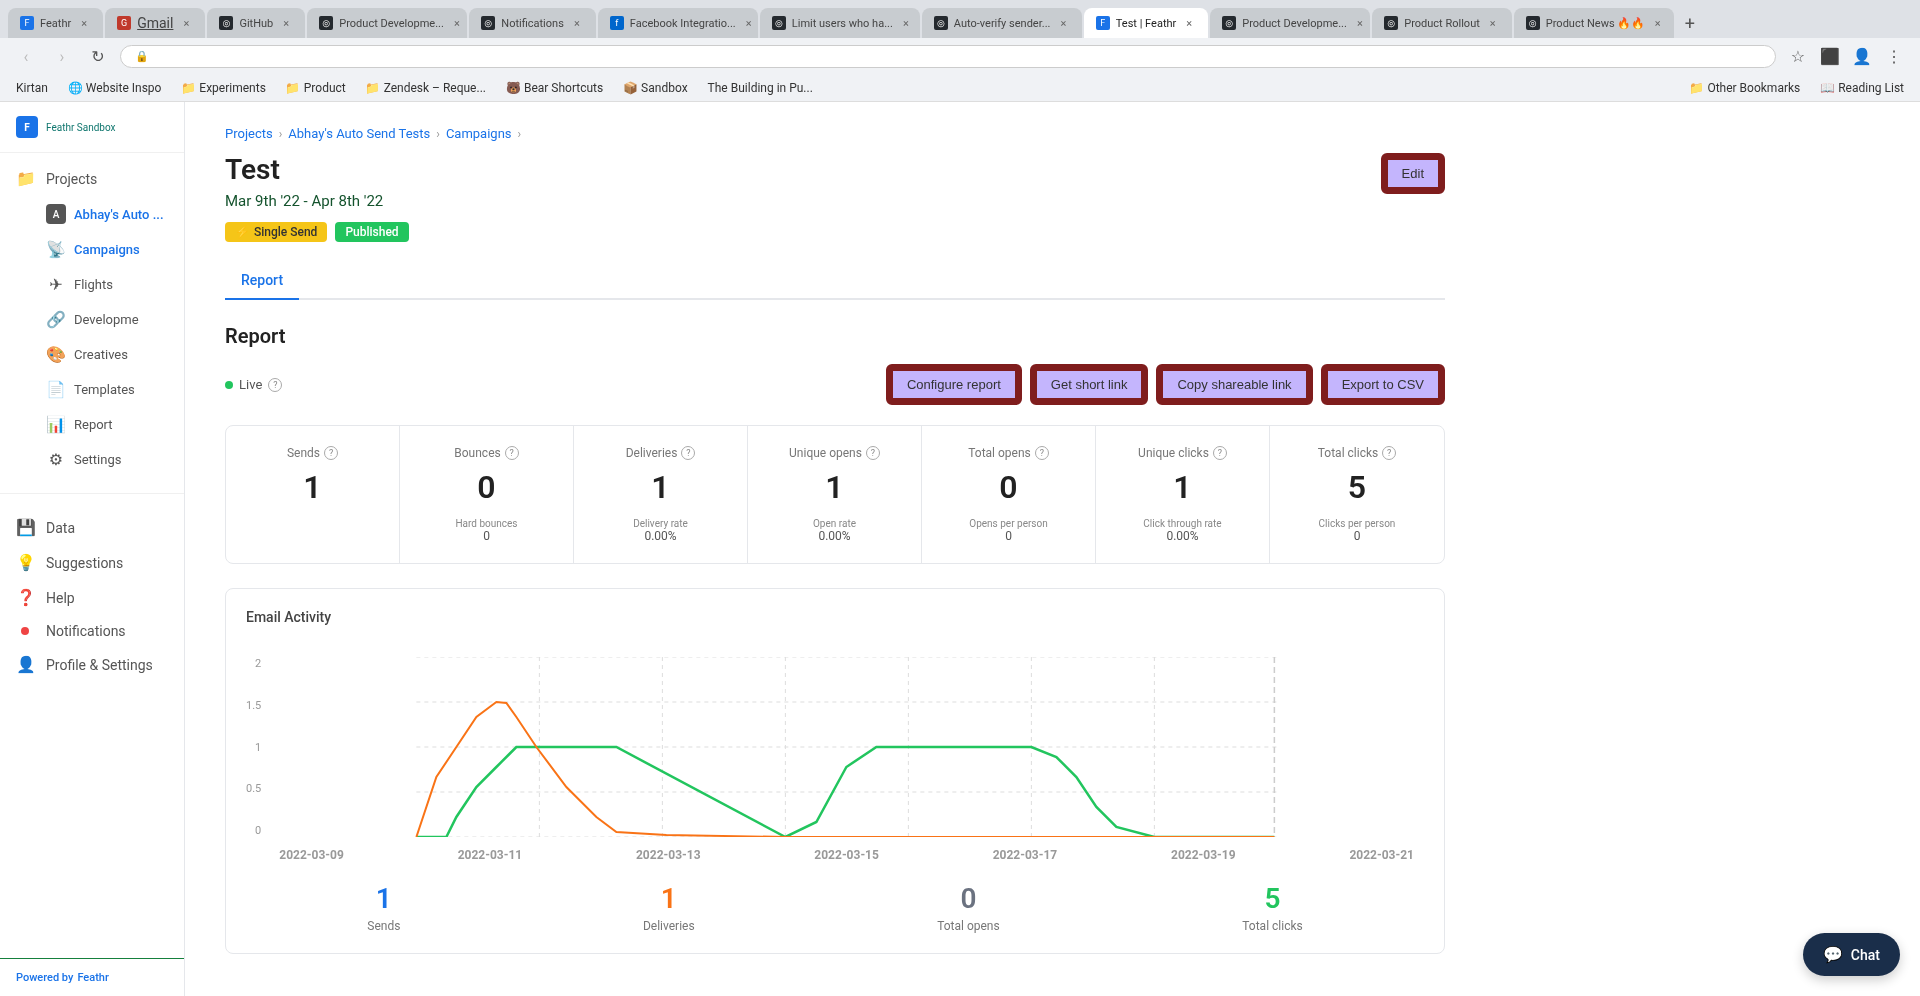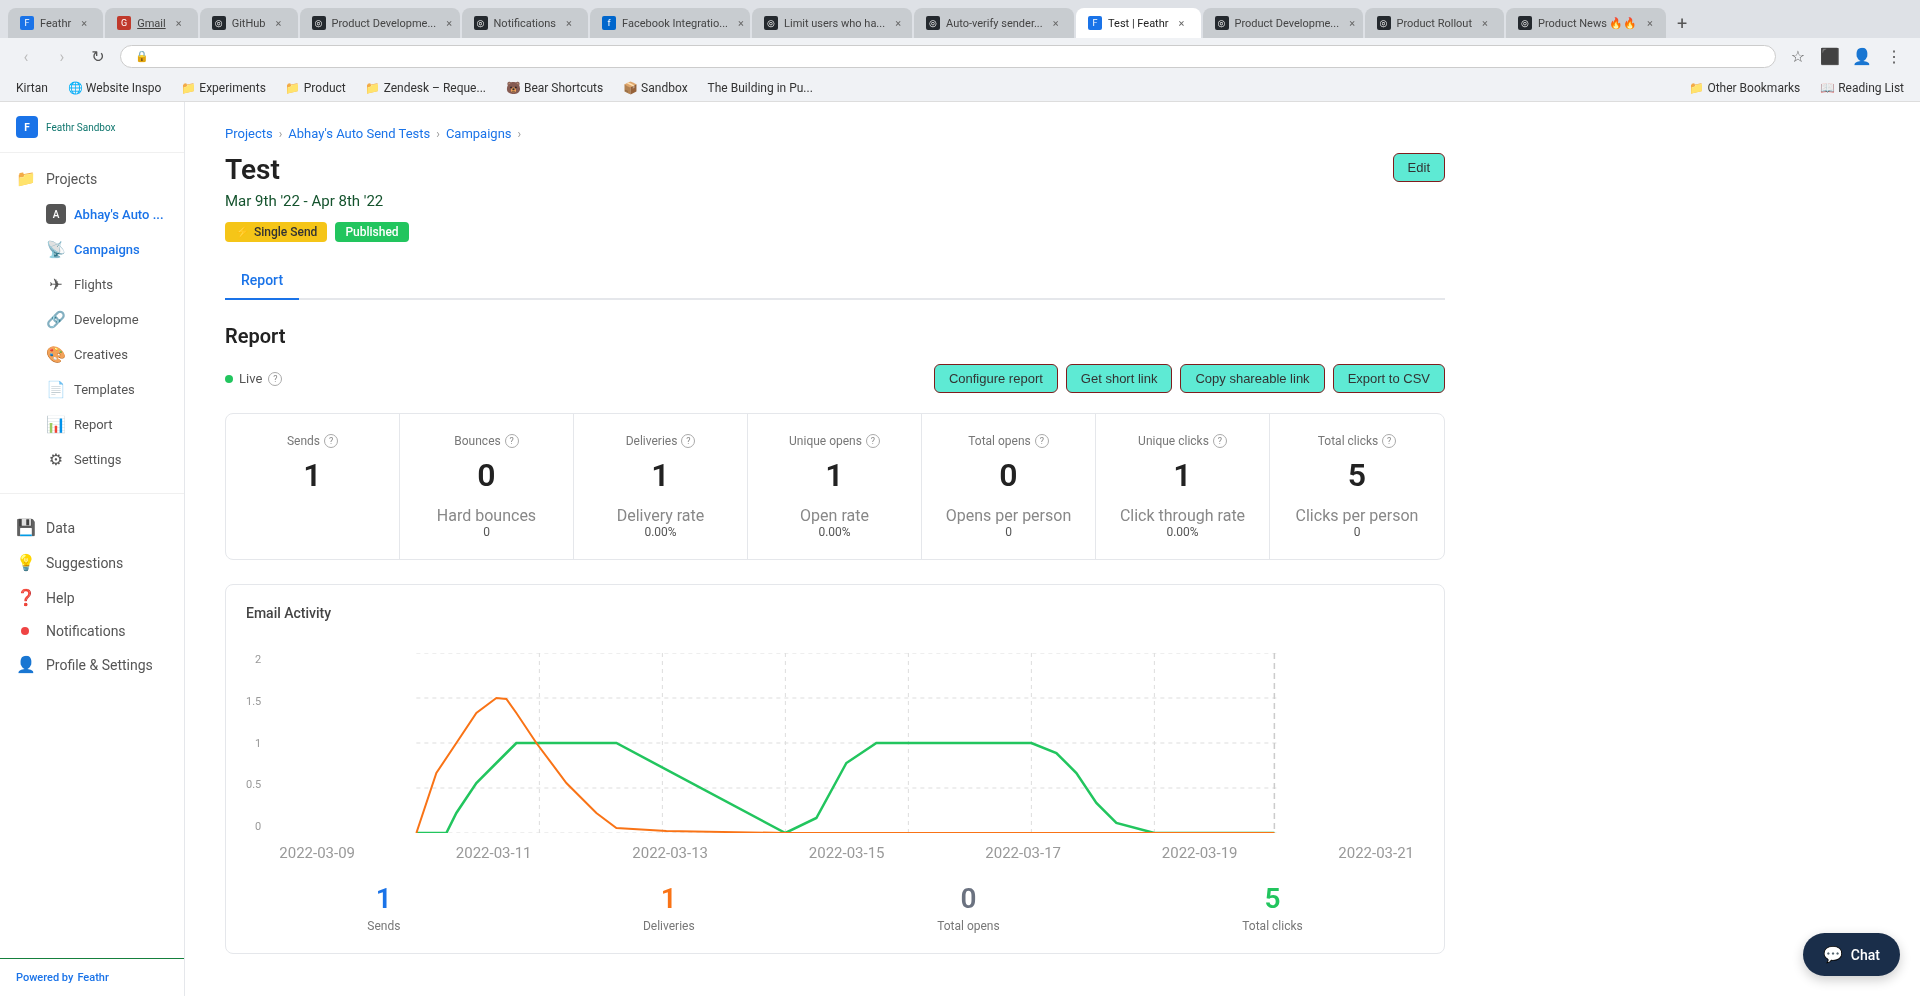--- a/index.html
+++ b/index.html
@@ -67,36 +67,36 @@
     .tabs { display: flex; gap: 0; border-bottom: 2px solid #e5e7eb; margin-bottom: 24px; }
     .tab-item { padding: 10px 16px; cursor: pointer; font-size: 14px; color: #666; border-bottom: 2px solid transparent; margin-bottom: -2px; }
     .tab-item.active { color: #1a73e8; border-bottom-color: #1a73e8; font-weight: 500; }
 
     
     .section-title { font-size: 20px; font-weight: 600; color: #222; margin-bottom: 16px; }
     .report-controls { display: flex; align-items: center; justify-content: space-between; margin-bottom: 20px; }
     .live-badge { display: flex; align-items: center; gap: 6px; font-size: 13px; color: #555; }
     .live-dot { width: 8px; height: 8px; border-radius: 50%; background: #22c55e; display: inline-block; }
     .report-actions { display: flex; gap: 8px; }
-    .report-btn { border: 1px solid #7f1d1d; background: #5eead4; padding: 6px 14px; border-radius: 6px; font-size: 13px; cursor: pointer; color: #333; white-space: nowrap; }
+    .report-btn { border: 7px solid #7f1d1d; background: #c4b5fd; padding: 6px 14px; border-radius: 6px; font-size: 13px; cursor: pointer; color: #333; white-space: nowrap; }
 
     
     .stats-grid { display: grid; grid-template-columns: repeat(7, 1fr); border: 1px solid #e5e7eb; border-radius: 8px; overflow: hidden; margin-bottom: 24px; }
     .stat-cell { padding: 20px 16px; border-right: 1px solid #e5e7eb; text-align: center; }
     .stat-cell:last-child { border-right: none; }
     .stat-label { font-size: 12px; color: #777; margin-bottom: 8px; display: flex; align-items: center; justify-content: center; gap: 4px; }
     .stat-value { font-size: 32px; font-weight: 600; color: #222; margin-bottom: 12px; }
-    .stat-sub-label { font-size: 16px; color: #888; }
+    .stat-sub-label { font-size: 10px; color: #888; }
     .stat-sub-value { font-size: 12px; color: #555; }
     .info-icon { width: 14px; height: 14px; border-radius: 50%; border: 1px solid #aaa; display: inline-flex; align-items: center; justify-content: center; font-size: 9px; color: #888; cursor: help; }
 
     
     .chart-container { border: 1px solid #e5e7eb; border-radius: 8px; padding: 20px; }
     .chart-title { font-size: 14px; font-weight: 500; color: #444; margin-bottom: 32px; }
-    .chart-labels { display: flex; justify-content: space-between; font-size: 15px; color: #999; margin-top: 8px; padding: 0 10px; }
+    .chart-labels { display: flex; justify-content: space-between; font-size: 12px; color: #999; margin-top: 8px; padding: 0 10px; font-weight: bold; }
 
     
     .chart-footer { display: flex; justify-content: space-around; padding: 20px 0 0; }
     .chart-metric { text-align: center; }
     .chart-metric-value { font-size: 28px; font-weight: 600; }
     .chart-metric-value.blue { color: #1a73e8; }
     .chart-metric-value.orange { color: #f97316; }
     .chart-metric-value.gray { color: #6b7280; }
     .chart-metric-value.green { color: #22c55e; }
     .chart-metric-label { font-size: 12px; color: #777; margin-top: 4px; }
@@ -113,21 +113,21 @@
 
 <div class="browser-chrome">
   <div class="tab-bar">
     <div class="tab">
       <div class="tab-favicon" style="background:#1a73e8;">F</div>
       <span style="font-size:11px;">Feathr</span>
       <div class="tab-close">×</div>
     </div>
     <div class="tab">
       <div class="tab-favicon" style="background:#c0392b;">G</div>
-      <span style="font-size:11px;text-decoration:underline;">Gmail</span>
+      <span style="font-size:14px;text-decoration:underline;">Gmail</span>
       <div class="tab-close">×</div>
     </div>
     <div class="tab">
       <div class="tab-favicon" style="background:#24292e;">◎</div>
       <span style="font-size:11px;">GitHub</span>
       <div class="tab-close">×</div>
     </div>
     <div class="tab">
       <div class="tab-favicon" style="background:#24292e;">◎</div>
       <span style="font-size:11px;">Product Developme...</span>

